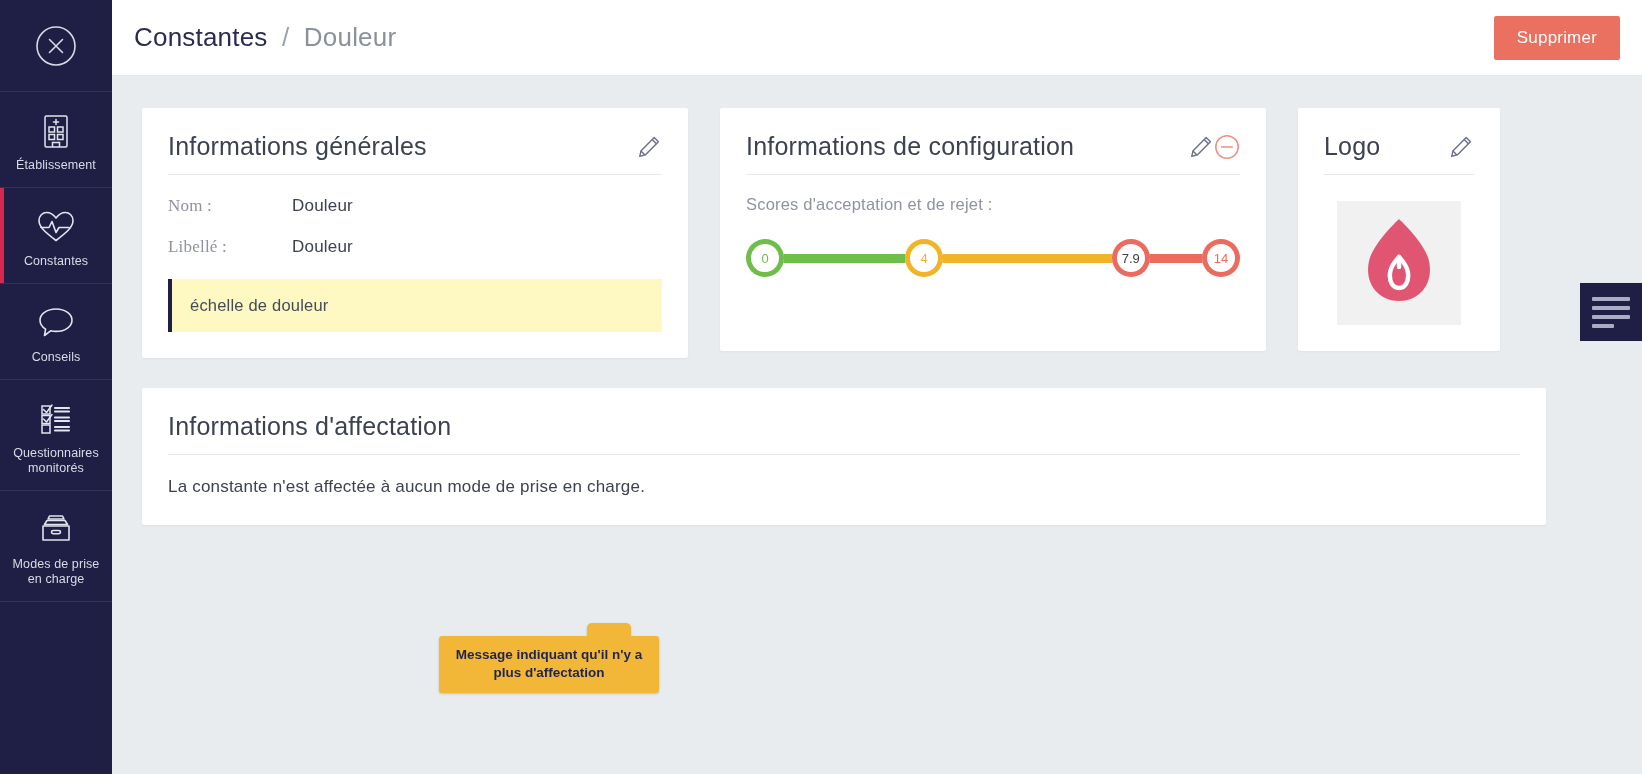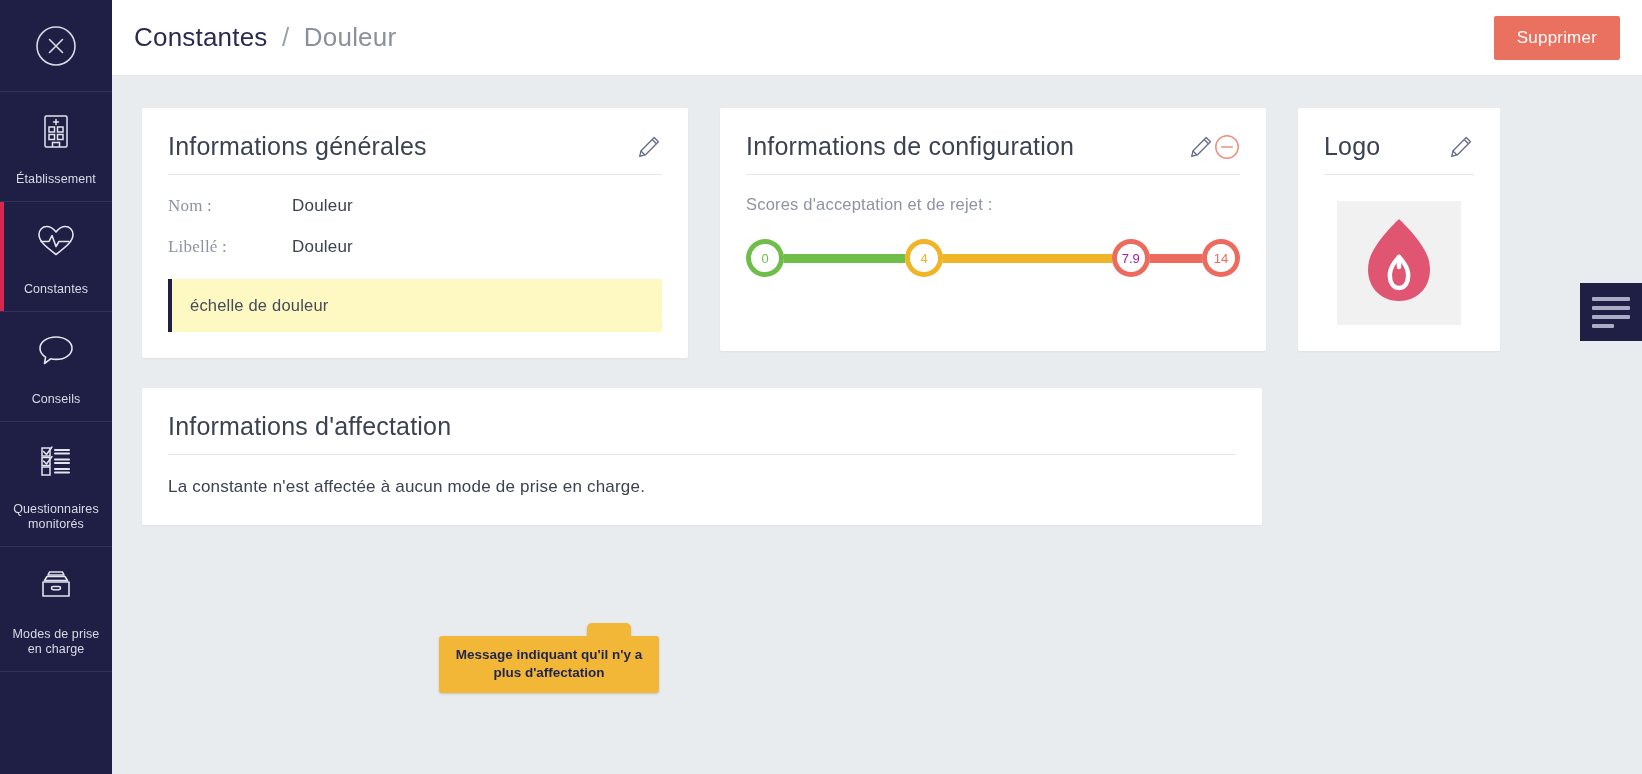--- a/index.html
+++ b/index.html
@@ -51,21 +51,20 @@
     display: flex; align-items: center; justify-content: center;
     margin-bottom: 6px;
   }
   .sb-item .sb-label {
     color: #d9dbe6;
     font-size: 12.5px;
     line-height: 15px;
     text-align: center;
     letter-spacing: .1px;
     padding: 0 2px;
-    margin-top: 14px;
   }
   .sb-item.active::before {
     content: "";
     position: absolute;
     left: 0; top: 0; bottom: 0;
     width: 4px;
     background: #d8274f;
   }
   .sb-spacer { flex: 1 1 auto; border-top: 1px solid #32325c; }
 
@@ -228,21 +227,21 @@
   .logo-box {
     margin: 26px auto 0 auto;
     width: 124px; height: 124px;
     background: #f1f1f1;
     display: flex; align-items: center; justify-content: center;
   }
 
   
   .card-affect {
     margin-top: 30px;
-    width: 1120px;
+    width: 1404px;
     padding: 24px 26px 28px 26px;
   }
   .affect-text {
     margin-top: 22px;
     font-size: 17px;
     color: #3c4250;
     letter-spacing: .2px;
   }
 
   
@@ -438,21 +437,21 @@
 
           <div class="scale">
             <div class="node" style="box-shadow: inset 0 0 0 5px #6fbe4a; color:#6fbe4a;">
               <span>0</span>
             </div>
             <div class="seg" style="flex-grow:1; background:#6fbe4a; margin:0 -2px;"></div>
             <div class="node" style="box-shadow: inset 0 0 0 5px #f0b429; color:#f0b429;">
               <span>4</span>
             </div>
             <div class="seg" style="flex-grow:1.38; background:#f0b429; margin:0 -2px;"></div>
-            <div class="node" style="box-shadow: inset 0 0 0 5px #ec6a5e; color:#a21caf;">
+            <div class="node" style="box-shadow: inset 0 0 0 5px #ec6a5e; color:#404040;">
               <span>7.9</span>
             </div>
             <div class="seg" style="flex-grow:.45; background:#ec6a5e; margin:0 -2px;"></div>
             <div class="node" style="box-shadow: inset 0 0 0 5px #ec6a5e; color:#ec6a5e;">
               <span>14</span>
             </div>
           </div>
         </section>
 
         <section class="card card-logo">

